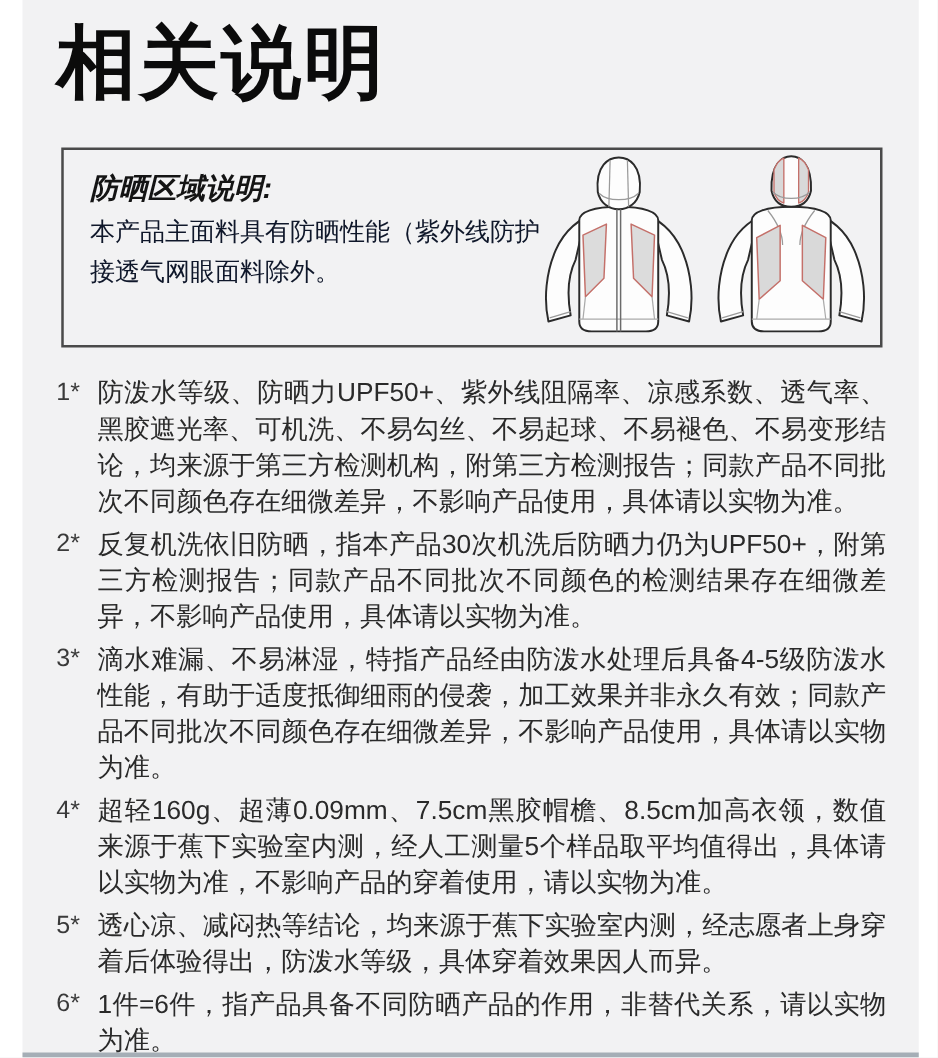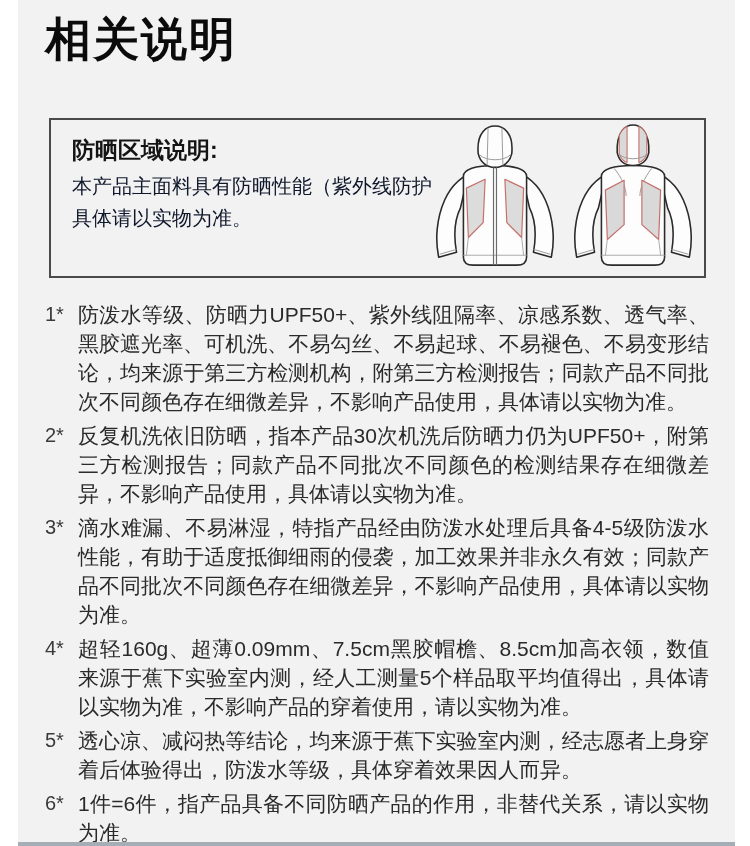--- a/index.html
+++ b/index.html
@@ -8,30 +8,30 @@
     background:#ffffff;
     font-family:"Liberation Sans", sans-serif;
     overflow:hidden;
   }
   .content{
     position:absolute;left:18px;top:0;width:717px;height:846px;
     background:#f2f2f3;
   }
   .page-title{
     position:absolute;left:27px;top:12px;
-    font-size:46px;font-weight:900;color:#0b0b0b;
+    font-size:64px;font-weight:900;color:#0b0b0b;
     letter-spacing:2px;line-height:1.2;margin:0;
   }
   .info-box{
     position:absolute;left:31px;top:118px;width:657px;height:160px;
     border:2px solid #4a4a4a;box-sizing:border-box;
   }
   .box-heading{
     position:absolute;left:21px;top:15px;
-    font-size:23px;font-weight:bold;color:#141414;
+    font-size:23px;font-weight:bold;color:#141414;font-style:italic;
   }
   .box-body{
     position:absolute;left:21px;top:50px;width:372px;
     font-size:20px;line-height:32px;color:#0f172a;
   }
   .box-body div{white-space:nowrap;}
   .jackets{
     position:absolute;right:2px;top:3px;width:276px;height:150px;
     display:flex;align-items:flex-start;
   }
@@ -58,21 +58,21 @@
 <body>
 
 <div class="content">
 
   <h1 class="page-title">相关说明</h1>
 
   <div class="info-box">
     <div class="box-heading">防晒区域说明:</div>
     <div class="box-body">
       <div>本产品主面料具有防晒性能（紫外线防护</div>
-      <div>具体请以实物为准。</div>
+      <div>接透气网眼面料除外。</div>
     </div>
 
     <div class="jackets">
 
       <svg viewBox="0 0 130 152">
         <g fill="none" stroke="#2b2b2b" stroke-width="1.6" stroke-linejoin="round">
 
           <path d="M49,47 C33,52 21,62 14,78 C6,96 4,118 8,136 L26,131 C23,114 24,98 30,86 L36,60 Z" fill="#fdfdfd"></path>
           <path d="M81,47 C97,52 109,62 116,78 C124,96 126,118 122,136 L104,131 C107,114 106,98 100,86 L94,60 Z" fill="#fdfdfd"></path>
 

